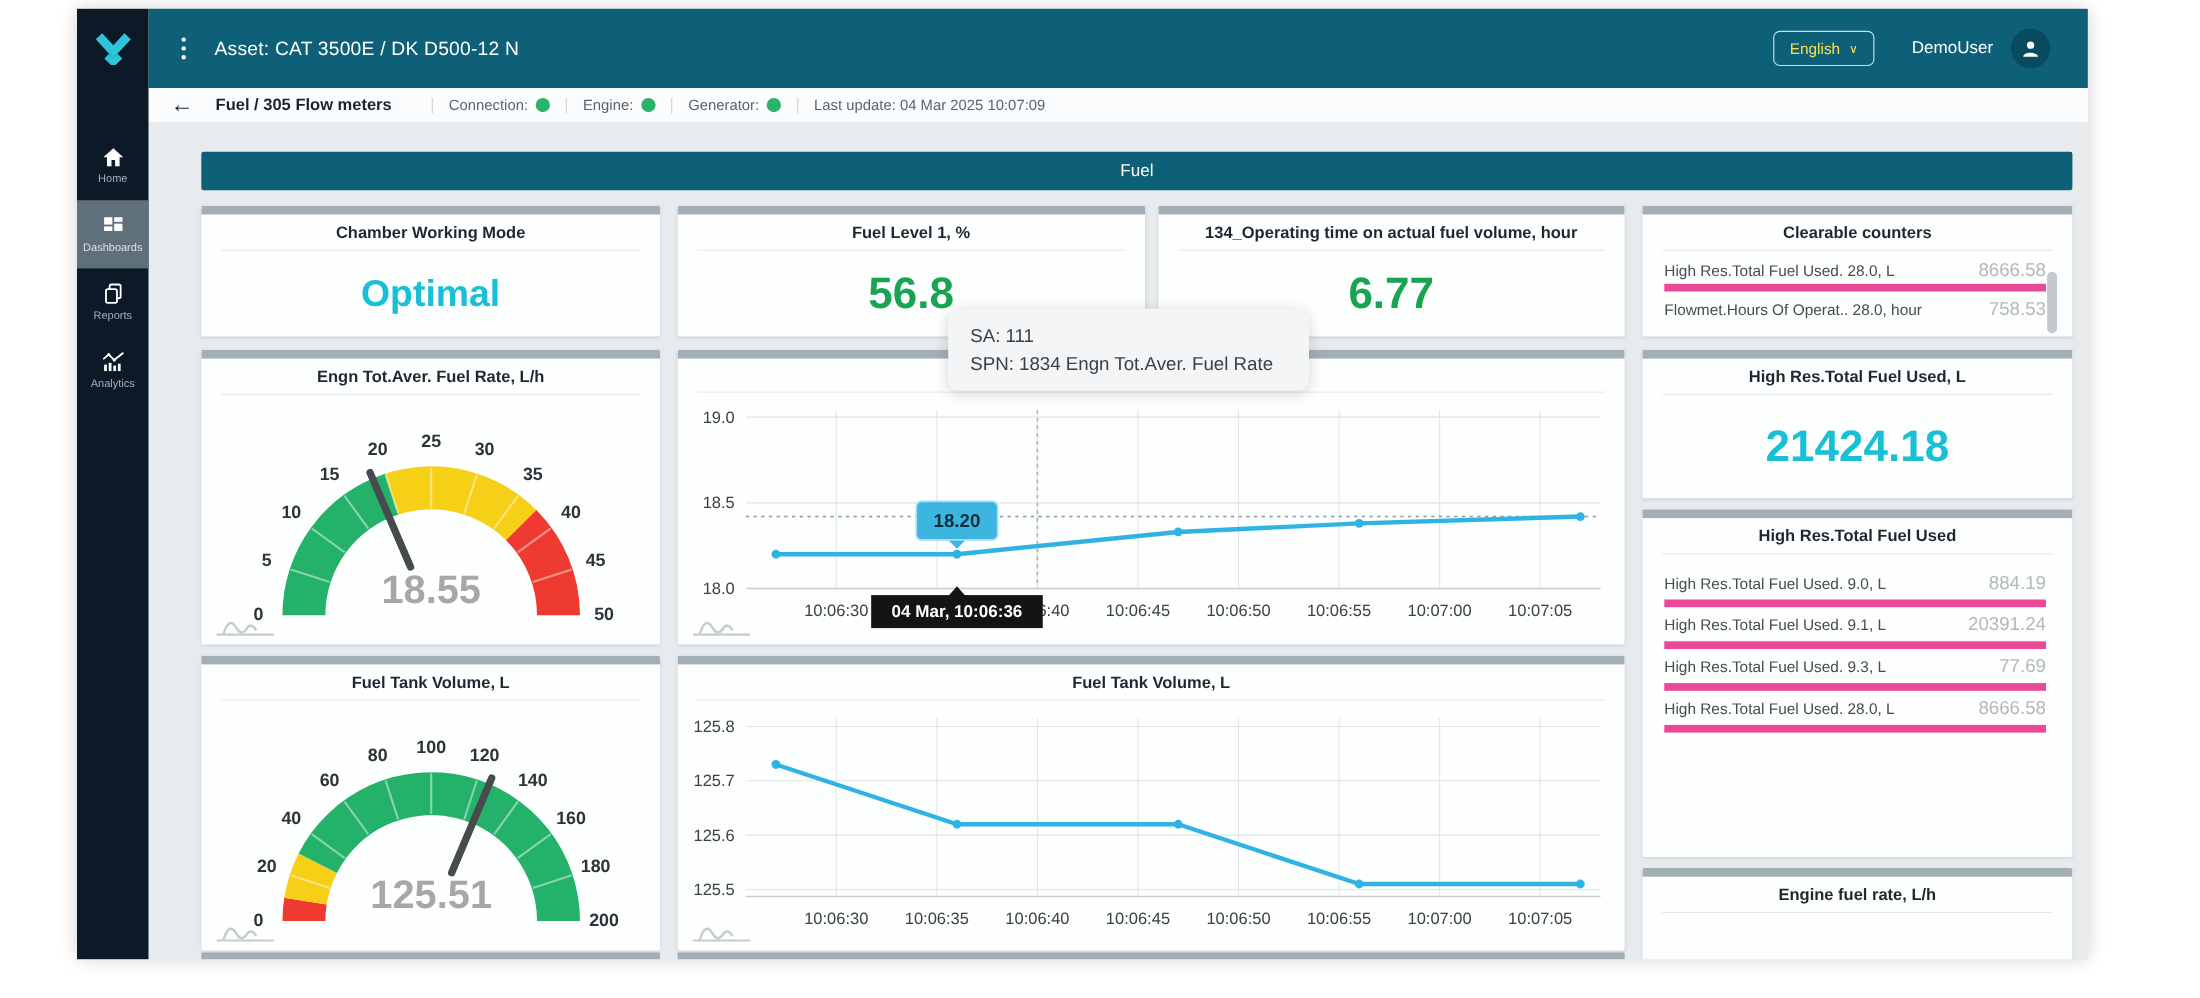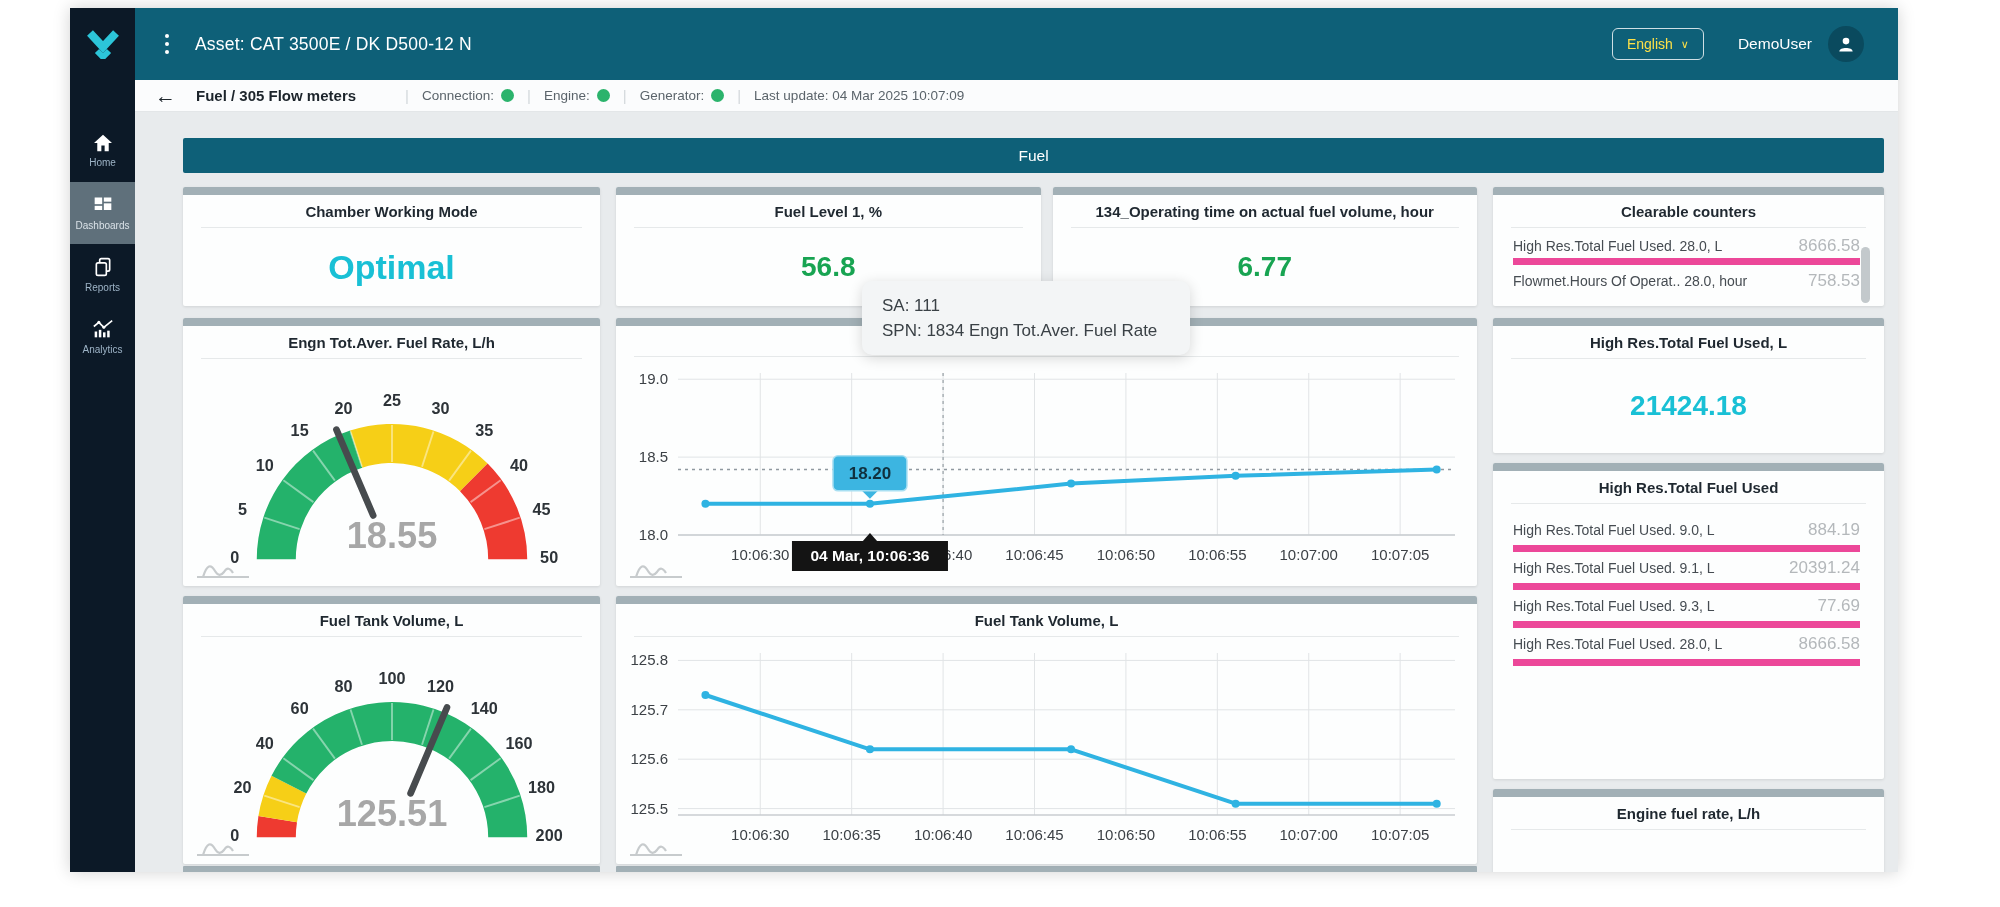--- a/index.html
+++ b/index.html
@@ -23,37 +23,37 @@
   .asset-title { font-size:17.5px; font-weight:500; letter-spacing:.2px; }
   .top-right { margin-left:auto; display:flex; align-items:center; }
   .lang-btn { border:1px solid rgba(255,255,255,.8); border-radius:6px; padding:7px 14px; font-size:14px; color:#fde047; background:transparent; display:flex; align-items:center; gap:8px; cursor:pointer; }
   .lang-btn .chev { font-size:11px; }
   .user-name { margin-left:34px; font-size:15.5px; }
   .avatar { width:36px; height:36px; border-radius:50%; background:#0a4a5e; margin-left:16px; display:flex; align-items:center; justify-content:center; cursor:pointer; }
 
   
   .subheader { position:absolute; left:65px; top:72px; right:0; height:32px; background:#fbfcfd; border-bottom:1px solid #e3e6e8; display:flex; align-items:center; padding-left:20px; font-size:13.5px; color:#5b646b; z-index:2; }
   .back-btn { font-size:21px; color:#20282e; font-weight:bold; margin-right:20px; cursor:pointer; line-height:1; }
-  .sub-title { font-weight:bold; font-size:15px; color:#1c242b; margin-right:36px; }
+  .sub-title { font-weight:bold; font-size:15px; color:#1c242b; margin-right:22px; }
   .sep { color:#d3d8db; margin:0 13px; font-size:15px; }
   .status { display:flex; align-items:center; gap:7px; }
   .dot { width:13px; height:13px; border-radius:50%; background:#2bb36c; }
 
   
   .content { position:absolute; left:65px; top:104px; right:0; bottom:0; background:#e8ebed; padding:26px 14px 12px 48px; overflow:hidden; }
   .banner { height:35px; line-height:35px; background:#0e6078; color:#fff; text-align:center; font-size:15.5px; border-radius:2px; margin-bottom:14px; }
   .cols { display:flex; gap:16px; }
   .col1 { width:417px; } .col2 { width:861px; } .col3 { flex:1; }
   .row2 { display:flex; gap:12px; }
 
   .card { background:#fdfefe; border-radius:2px; box-shadow:0 1px 3px rgba(0,0,0,.1); display:flex; flex-direction:column; position:relative; overflow:hidden; }
   .card-bar { height:8px; background:#a2b0b6; flex:none; }
   .card-title { text-align:center; font-weight:bold; font-size:15px; color:#1f2830; padding:8px 10px 7px; min-height:30px; flex:none; }
   .card-divider { height:1px; background:#e6e9ea; margin:0 18px; flex:none; }
-  .card-value { flex:1; display:flex; align-items:center; justify-content:center; font-size:28px; font-weight:600; }
+  .card-value { flex:1; display:flex; align-items:center; justify-content:center; font-size:40px; font-weight:600; }
   .cyan { color:#19c0d5; } .green { color:#18a452; }
   .val-optimal { font-size:34px; font-weight:600; }
 
   .h119{height:119px} .h135{height:135px} .h144{height:178px} .h247{height:316px} .h268{height:268px}
   .mb12{margin-bottom:12px} .mb10{margin-bottom:10px}
   .flex1{flex:1}
 
   .list { padding:6px 24px 0 20px; }
   .list-row { display:flex; align-items:center; justify-content:space-between; border-bottom:7px solid #ec4899; }
   .list-row .l { font-size:14px; color:#464c52; }

